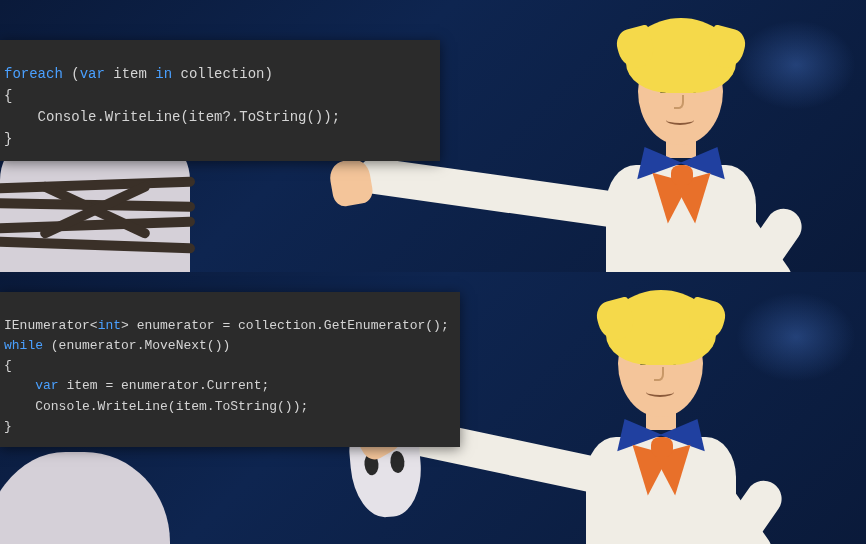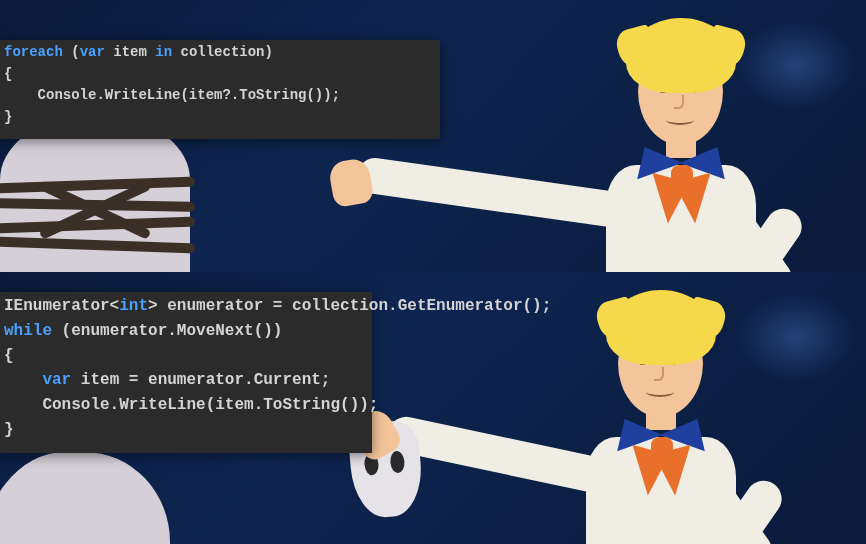--- a/index.html
+++ b/index.html
@@ -274,28 +274,27 @@
     top: 20px; right: 10px;
   }
 
   
   .code-box {
     position: absolute;
     background: #2b2b2b;
     color: #d4d4d4;
     font-size: 14px;
     line-height: 1.55;
-    padding: 2px 10px 10px 4px;
+    padding: 24px 10px 10px 4px;
     white-space: pre;
     z-index: 10;
     box-shadow: 0 2px 12px rgba(0,0,0,0.5);
-    font-weight: bold;
   }
   .code-box.one { top: 40px; left: 0; width: 440px; }
-  .code-box.two { top: 292px; left: 0; width: 372px; font-size: 16px; }
+  .code-box.two { top: 292px; left: 0; width: 460px; font-size: 13px; }
 
   .kw { color: #4aa0ff; }
 
 </style>
 </head>
 <body>
 
 <div class="panel top">
   <div class="highlight"></div>
   <div class="ghost">

